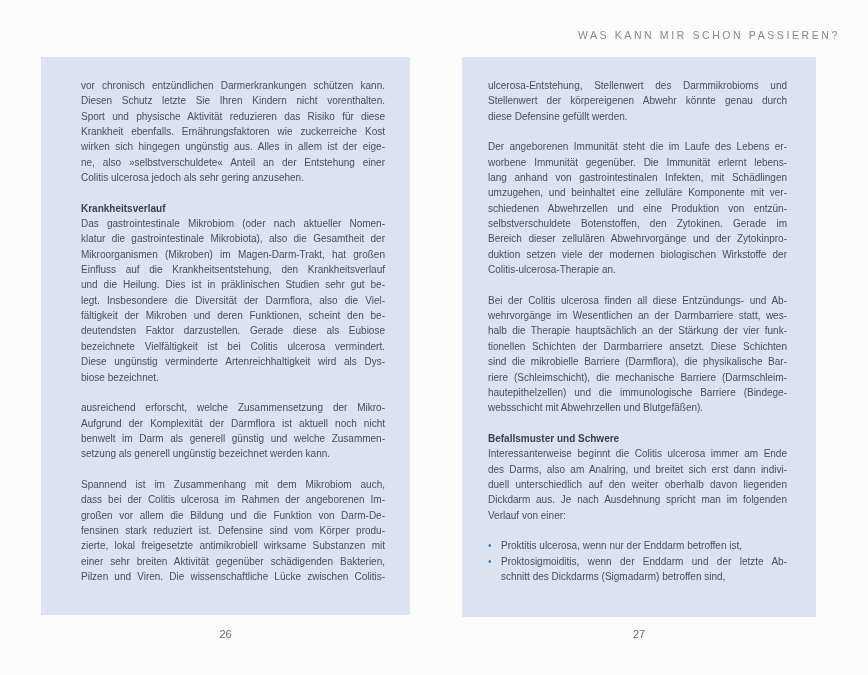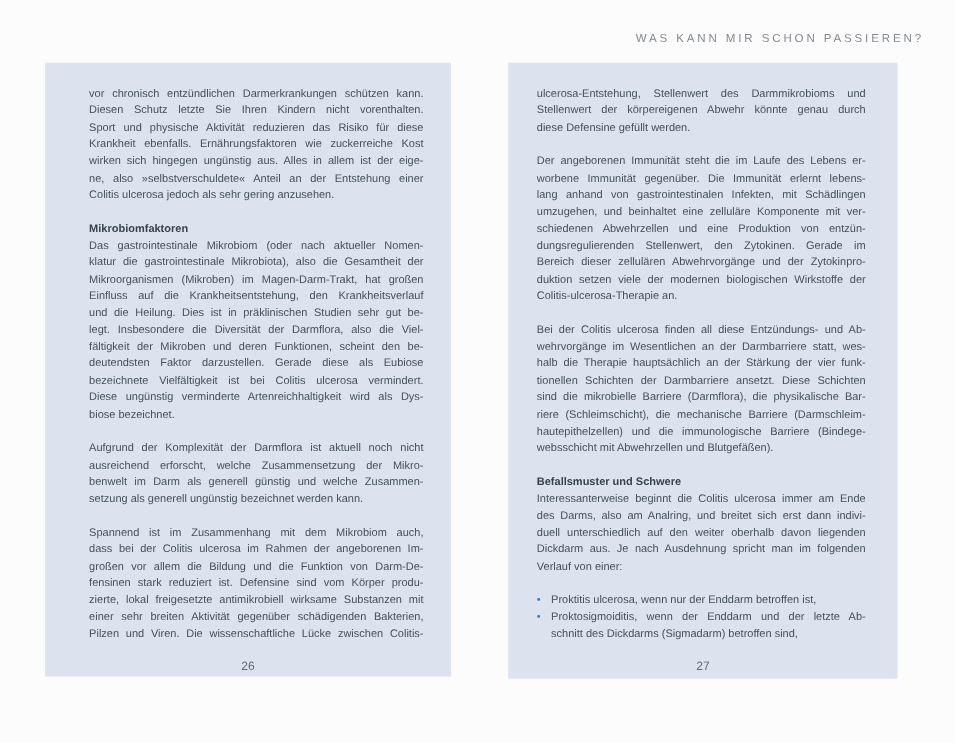--- a/index.html
+++ b/index.html
@@ -34,21 +34,21 @@
   .para{margin-bottom:15.34px;}
   .para:last-child{margin-bottom:0;}
   .heading{font-weight:bold;color:var(--heading-text);}
   .line{text-align:justify;text-align-last:justify;white-space:normal;}
   .line.end{text-align-last:left;}
   .bullet-list{margin-top:0;}
   .bullet-row{display:flex;align-items:flex-start;}
   .bullet-dot{flex:0 0 13px;color:var(--bullet-accent);line-height:15.34px;}
   .bullet-lines{flex:1 1 auto;min-width:0;}
   .page-num{
-    position:absolute;top:600px;text-align:center;
+    position:absolute;top:628px;text-align:center;
     font-size:11px;color:var(--page-number-text);
   }
   .page-num.left-num{left:41px;width:369px;}
   .page-num.right-num{left:462px;width:354px;}
 </style>
 </head>
 <body>
 
 <div class="spread">
   <div class="running-header">WAS KANN MIR SCHON PASSIEREN?</div>
@@ -57,37 +57,37 @@
     <div class="content">
         <div class="para">
           <div class="line">vor chronisch entzündlichen Darmerkrankungen schützen kann.</div>
           <div class="line">Diesen Schutz letzte Sie Ihren Kindern nicht vorenthalten.</div>
           <div class="line">Sport und physische Aktivität reduzieren das Risiko für diese</div>
           <div class="line">Krankheit ebenfalls. Ernährungsfaktoren wie zuckerreiche Kost</div>
           <div class="line">wirken sich hingegen ungünstig aus. Alles in allem ist der eige-</div>
           <div class="line">ne, also »selbstverschuldete« Anteil an der Entstehung einer</div>
           <div class="line end">Colitis ulcerosa jedoch als sehr gering anzusehen.</div>
         </div>
-        <div class="heading">Mikrobiomfaktoren</div>
+        <div class="heading">Krankheitsverlauf</div>
         <div class="para">
           <div class="line">Das gastrointestinale Mikrobiom (oder nach aktueller Nomen-</div>
           <div class="line">klatur die gastrointestinale Mikrobiota), also die Gesamtheit der</div>
           <div class="line">Mikroorganismen (Mikroben) im Magen-Darm-Trakt, hat großen</div>
           <div class="line">Einfluss auf die Krankheitsentstehung, den Krankheitsverlauf</div>
           <div class="line">und die Heilung. Dies ist in präklinischen Studien sehr gut be-</div>
           <div class="line">legt. Insbesondere die Diversität der Darmflora, also die Viel-</div>
           <div class="line">fältigkeit der Mikroben und deren Funktionen, scheint den be-</div>
           <div class="line">deutendsten Faktor darzustellen. Gerade diese als Eubiose</div>
           <div class="line">bezeichnete Vielfältigkeit ist bei Colitis ulcerosa vermindert.</div>
           <div class="line">Diese ungünstig verminderte Artenreichhaltigkeit wird als Dys-</div>
           <div class="line end">biose bezeichnet.</div>
         </div>
         <div class="para">
+          <div class="line">ausreichend erforscht, welche Zusammensetzung der Mikro-</div>
           <div class="line">Aufgrund der Komplexität der Darmflora ist aktuell noch nicht</div>
-          <div class="line">ausreichend erforscht, welche Zusammensetzung der Mikro-</div>
           <div class="line">benwelt im Darm als generell günstig und welche Zusammen-</div>
           <div class="line end">setzung als generell ungünstig bezeichnet werden kann.</div>
         </div>
         <div class="para">
           <div class="line">Spannend ist im Zusammenhang mit dem Mikrobiom auch,</div>
           <div class="line">dass bei der Colitis ulcerosa im Rahmen der angeborenen Im-</div>
           <div class="line">großen vor allem die Bildung und die Funktion von Darm-De-</div>
           <div class="line">fensinen stark reduziert ist. Defensine sind vom Körper produ-</div>
           <div class="line">zierte, lokal freigesetzte antimikrobiell wirksame Substanzen mit</div>
           <div class="line">einer sehr breiten Aktivität gegenüber schädigenden Bakterien,</div>
@@ -102,21 +102,21 @@
           <div class="line">ulcerosa-Entstehung, Stellenwert des Darmmikrobioms und</div>
           <div class="line">Stellenwert der körpereigenen Abwehr könnte genau durch</div>
           <div class="line end">diese Defensine gefüllt werden.</div>
         </div>
         <div class="para">
           <div class="line">Der angeborenen Immunität steht die im Laufe des Lebens er-</div>
           <div class="line">worbene Immunität gegenüber. Die Immunität erlernt lebens-</div>
           <div class="line">lang anhand von gastrointestinalen Infekten, mit Schädlingen</div>
           <div class="line">umzugehen, und beinhaltet eine zelluläre Komponente mit ver-</div>
           <div class="line">schiedenen Abwehrzellen und eine Produktion von entzün-</div>
-          <div class="line">dungsregulierenden Stellenwert, den Zytokinen. Gerade im</div>
+          <div class="line">selbstverschuldete Botenstoffen, den Zytokinen. Gerade im</div>
           <div class="line">Bereich dieser zellulären Abwehrvorgänge und der Zytokinpro-</div>
           <div class="line">duktion setzen viele der modernen biologischen Wirkstoffe der</div>
           <div class="line end">Colitis-ulcerosa-Therapie an.</div>
         </div>
         <div class="para">
           <div class="line">Bei der Colitis ulcerosa finden all diese Entzündungs- und Ab-</div>
           <div class="line">wehrvorgänge im Wesentlichen an der Darmbarriere statt, wes-</div>
           <div class="line">halb die Therapie hauptsächlich an der Stärkung der vier funk-</div>
           <div class="line">tionellen Schichten der Darmbarriere ansetzt. Diese Schichten</div>
           <div class="line">sind die mikrobielle Barriere (Darmflora), die physikalische Bar-</div>

